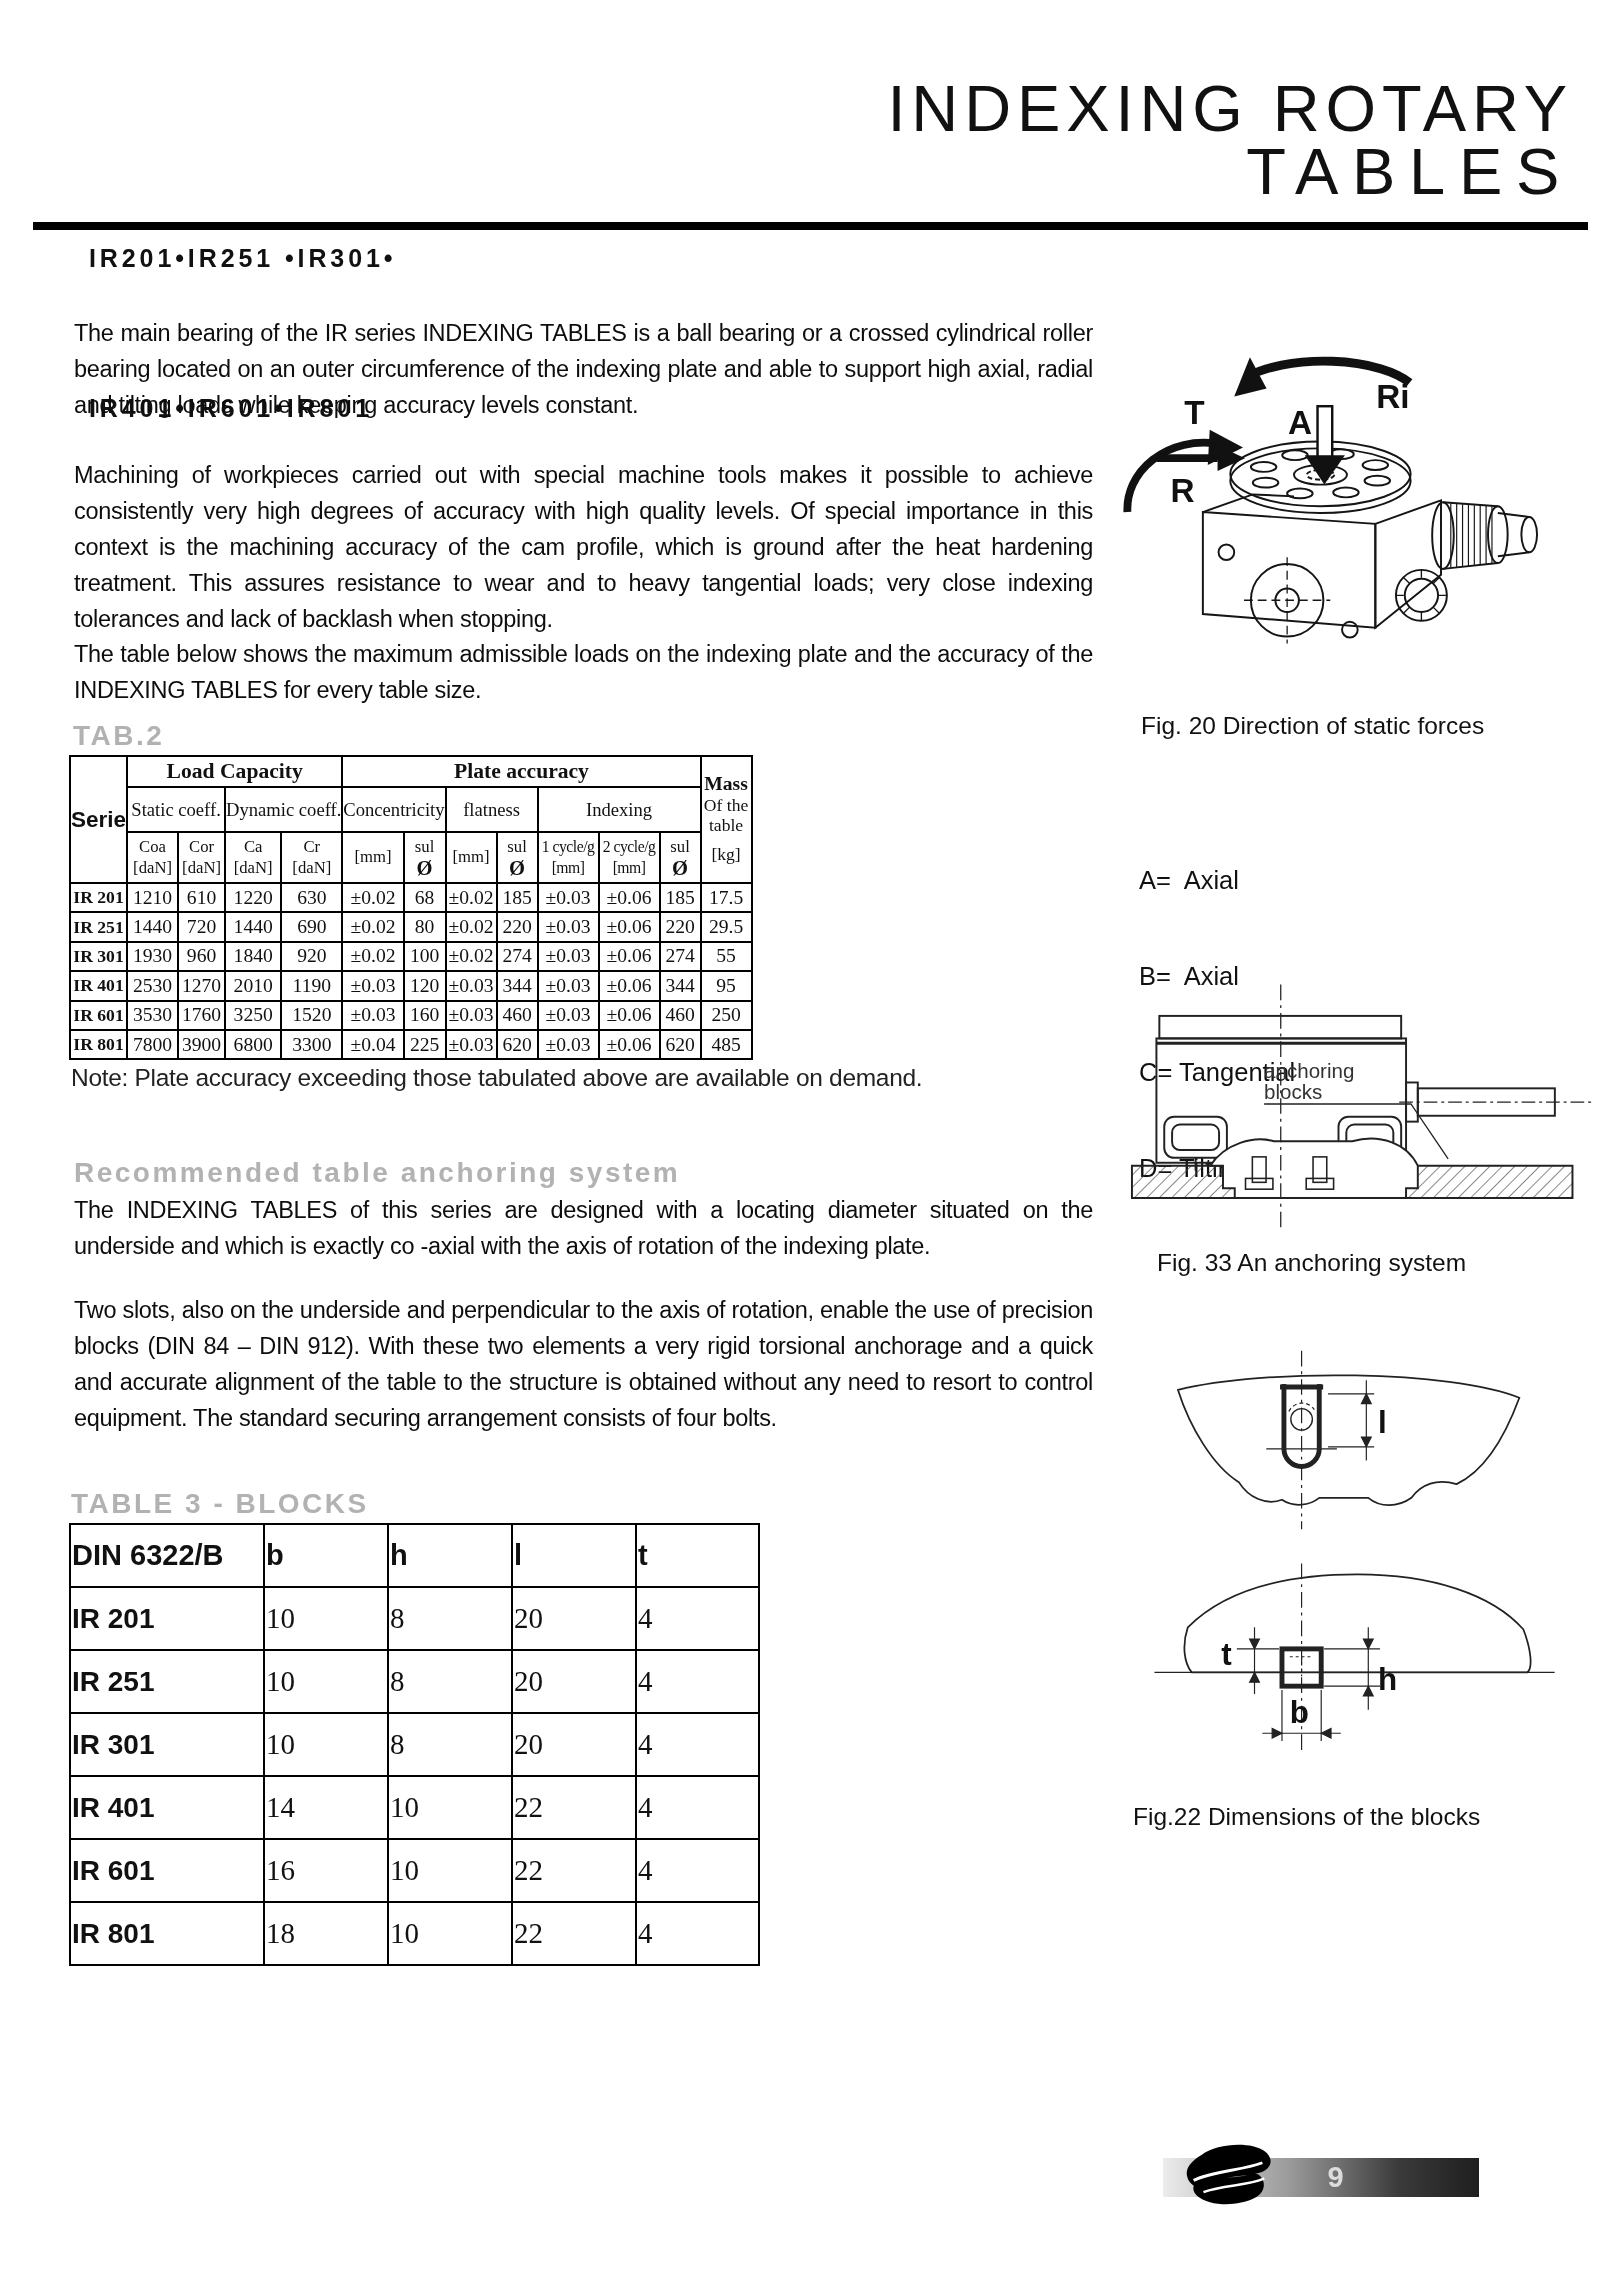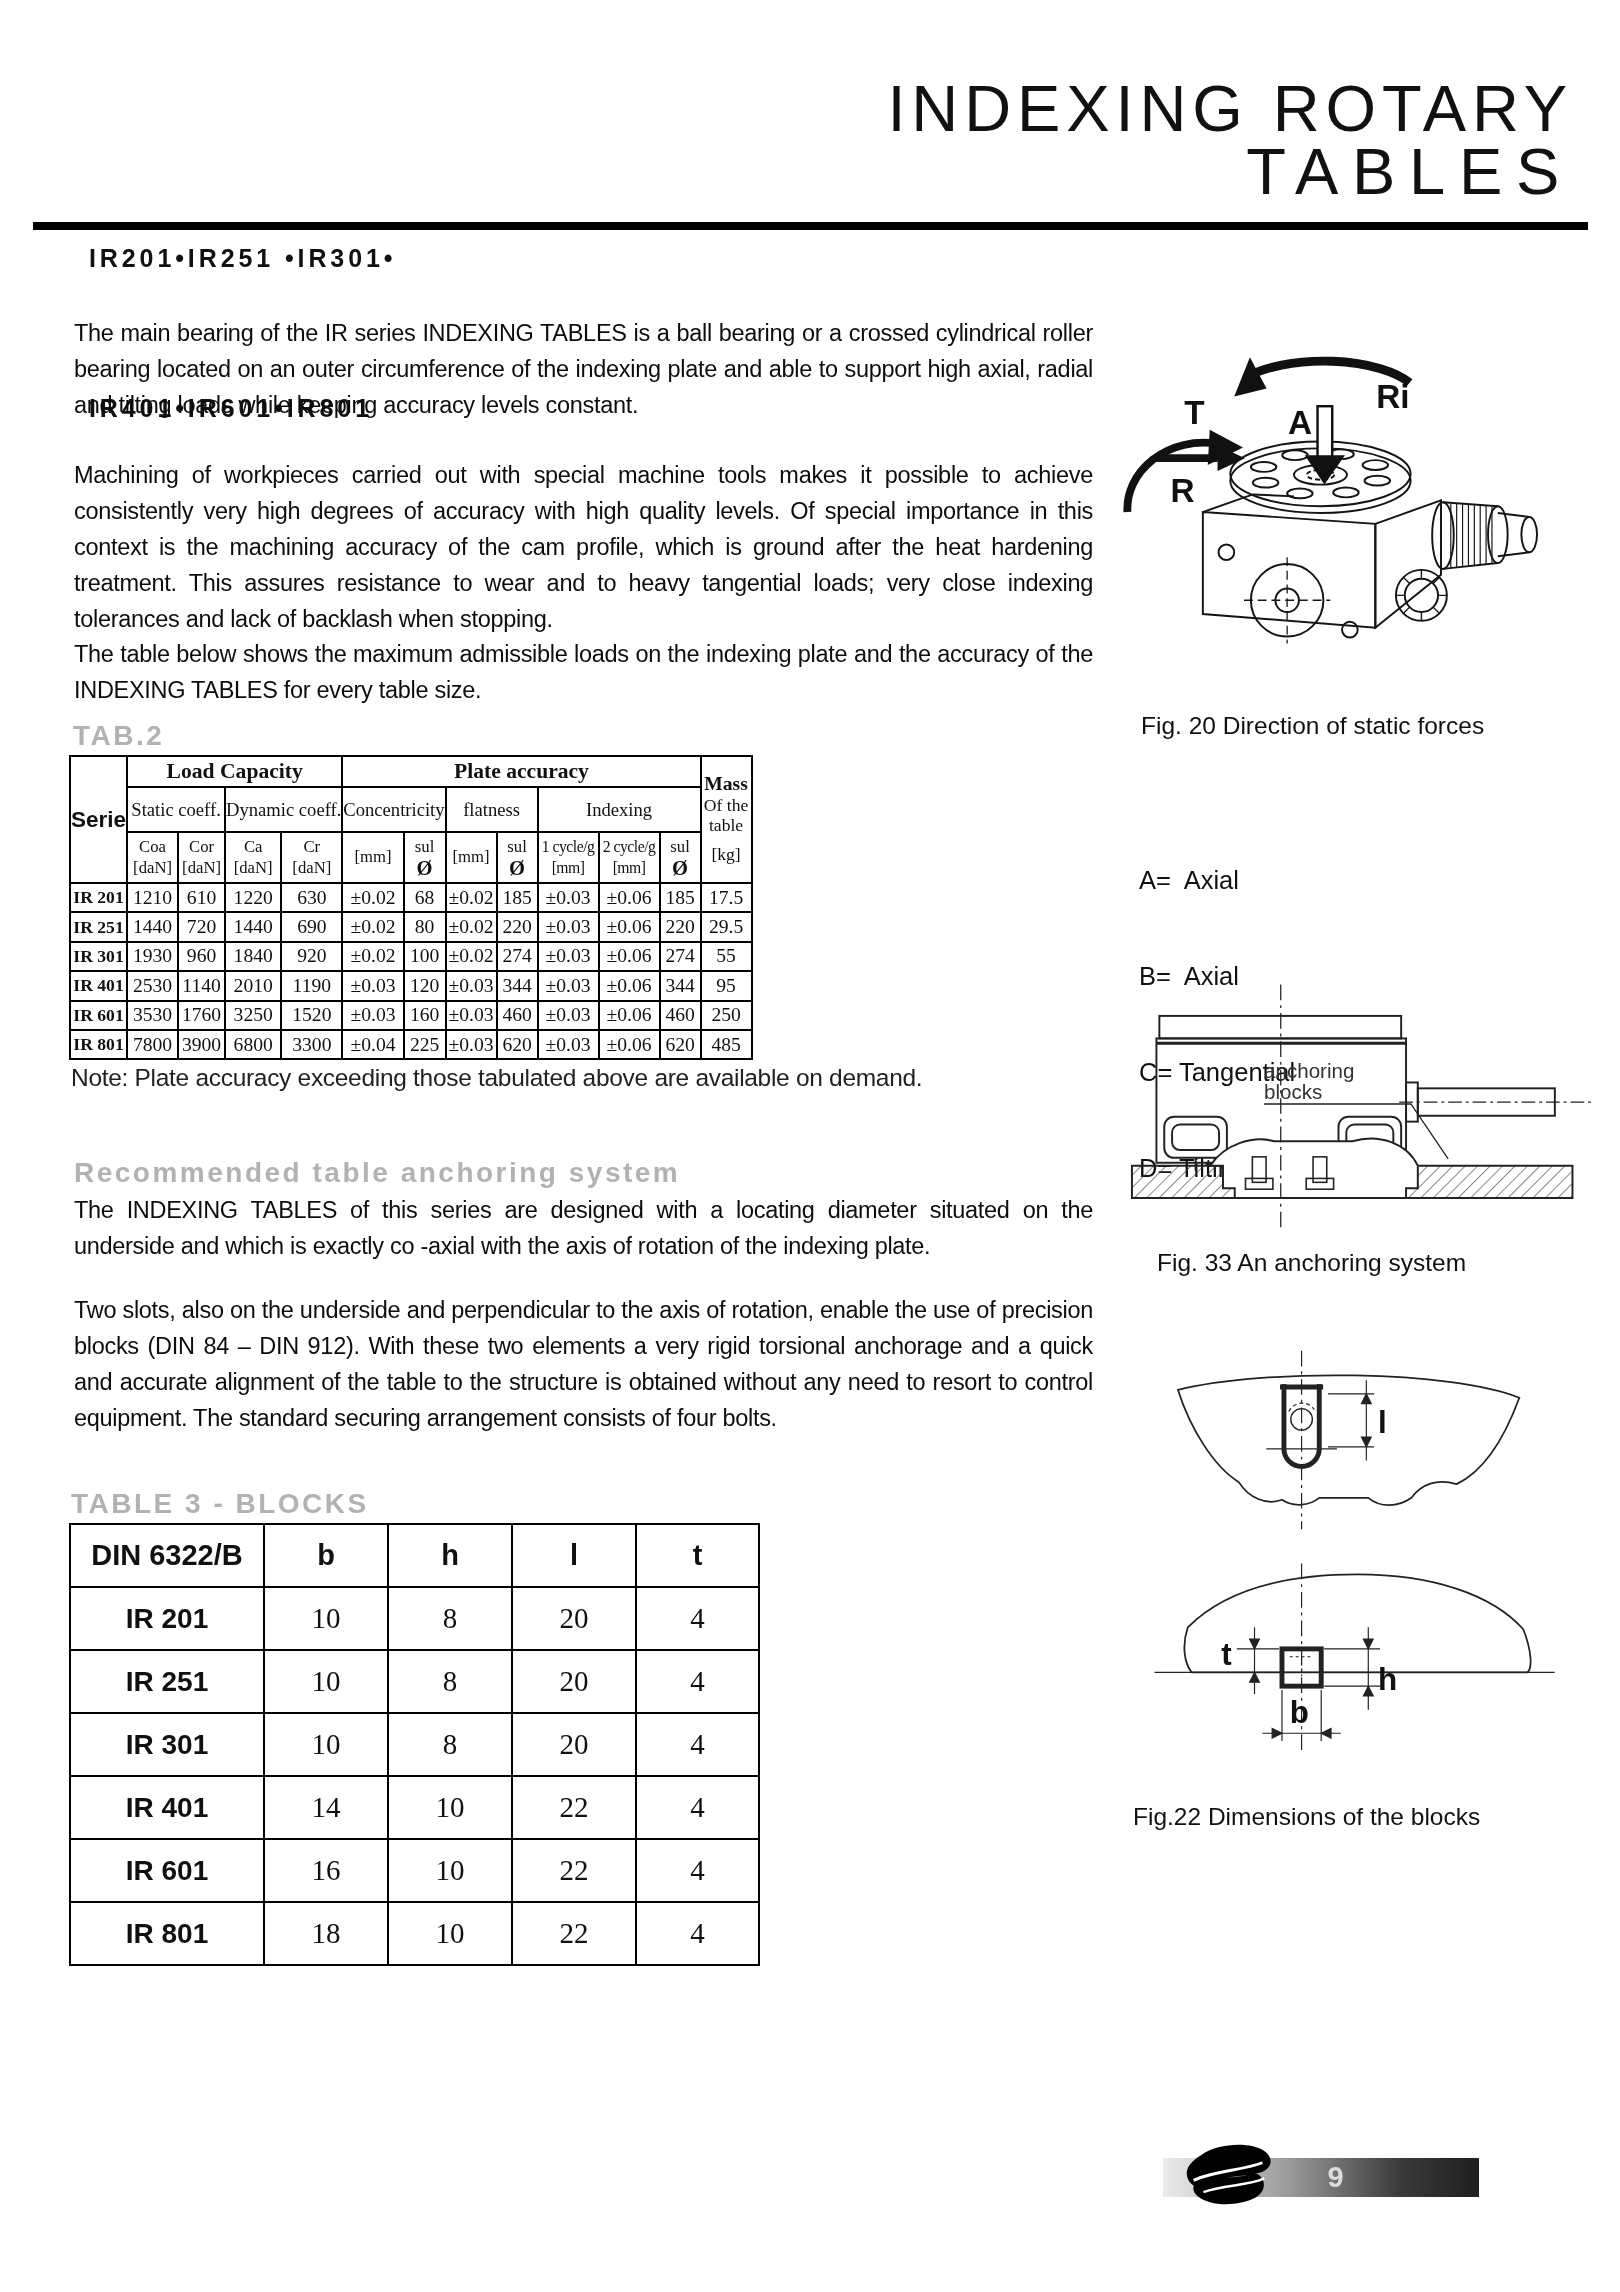--- a/index.html
+++ b/index.html
@@ -35,21 +35,21 @@
   .tab2 .mass-h{font-size:17.6px;line-height:20.6px;border-radius:18px;}
   .tab2 .mass-h .b{font-weight:700;font-size:19.6px;display:block;}
   .tab2 .mass-h .kg{display:block;margin-top:8.8px;}
   .tab2 tbody td{height:27.4px;font-size:19.6px;}
   .tab2 tbody .serie-cell{font-weight:700;font-size:17.6px;}
   .note{position:absolute;left:71px;top:1064px;font-size:24.5px;letter-spacing:-0.3px;color:#222;}
 
   
   .t3{position:absolute;left:69px;top:1523px;border-collapse:collapse;table-layout:fixed;
       font-family:"Liberation Serif",serif;border:2.9px solid #000;}
-  .t3 td{border:2.9px solid #000;text-align:center;vertical-align:middle;height:59px;font-size:29px;}
+  .t3 td{border:2.9px solid #000;vertical-align:middle;height:59px;font-size:29px;}
   .t3 .head td{font-family:"Liberation Sans",sans-serif;font-weight:700;font-size:29px;}
   .t3 .rowhead{font-family:"Liberation Sans",sans-serif;font-weight:700;font-size:28px;}
 
   
   .fig{position:absolute;}
   .caption{position:absolute;font-size:24.5px;color:#111;white-space:nowrap;}
   .legend{position:absolute;left:1139px;top:800px;font-size:25.5px;line-height:32px;white-space:pre;}
   svg text{font-family:"Liberation Sans",sans-serif;}
   .biglab{font-size:34px;font-weight:700;fill:#111;}
   .drlab{font-size:21px;fill:#333;}
@@ -172,21 +172,21 @@
           <td>±0.02</td>
           <td>274</td>
           <td>±0.03</td>
           <td>±0.06</td>
           <td>274</td>
           <td>55</td>
         </tr>
         <tr>
           <td class="serie-cell">IR 401</td>
           <td>2530</td>
-          <td>1140</td>
+          <td>1270</td>
           <td>2010</td>
           <td>1190</td>
           <td>±0.03</td>
           <td>120</td>
           <td>±0.03</td>
           <td>344</td>
           <td>±0.03</td>
           <td>±0.06</td>
           <td>344</td>
           <td>95</td>

